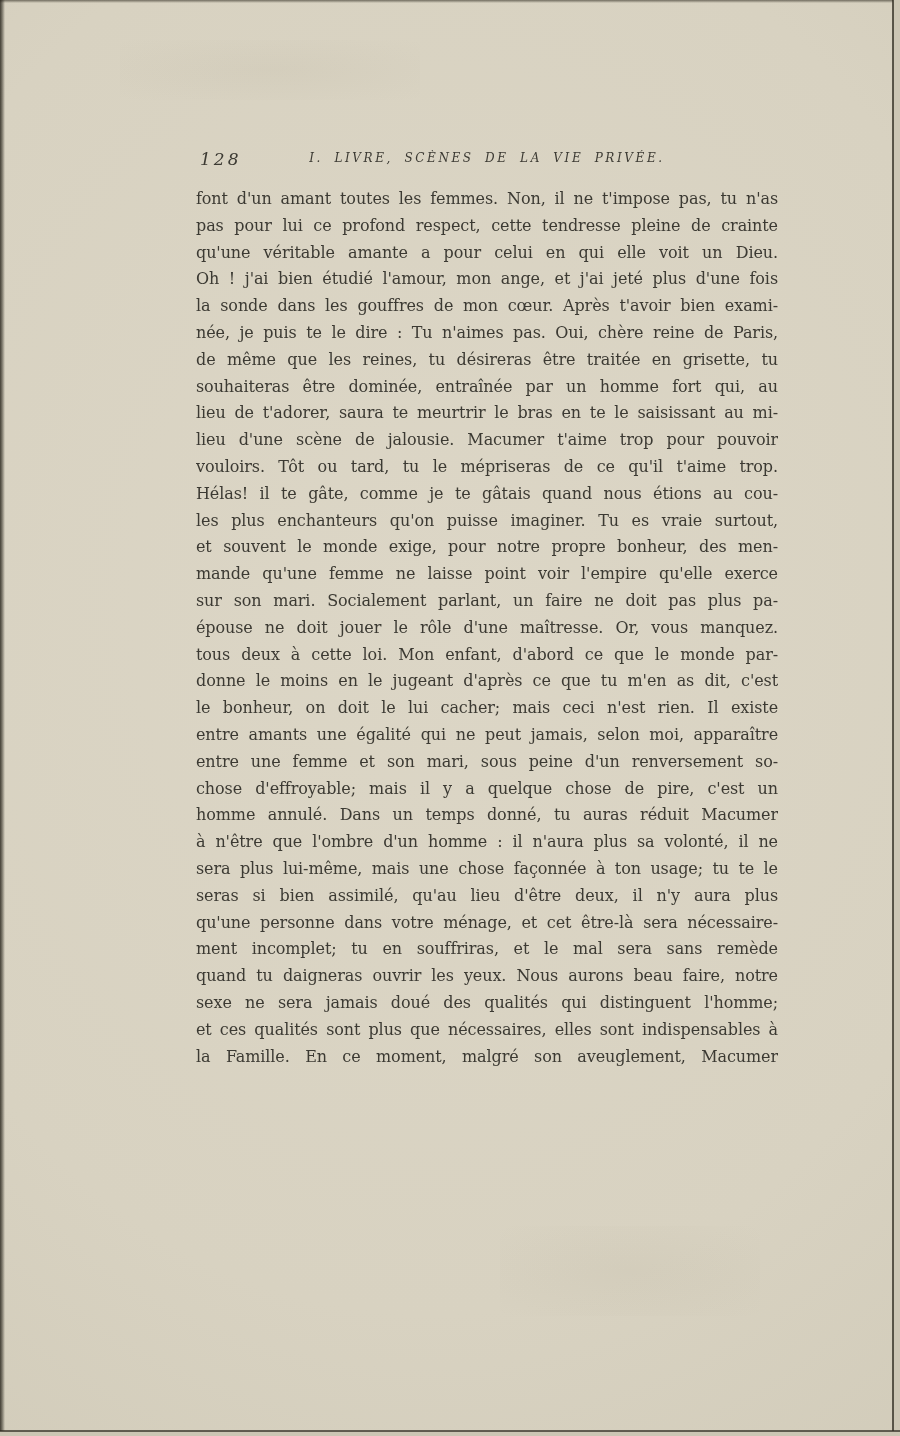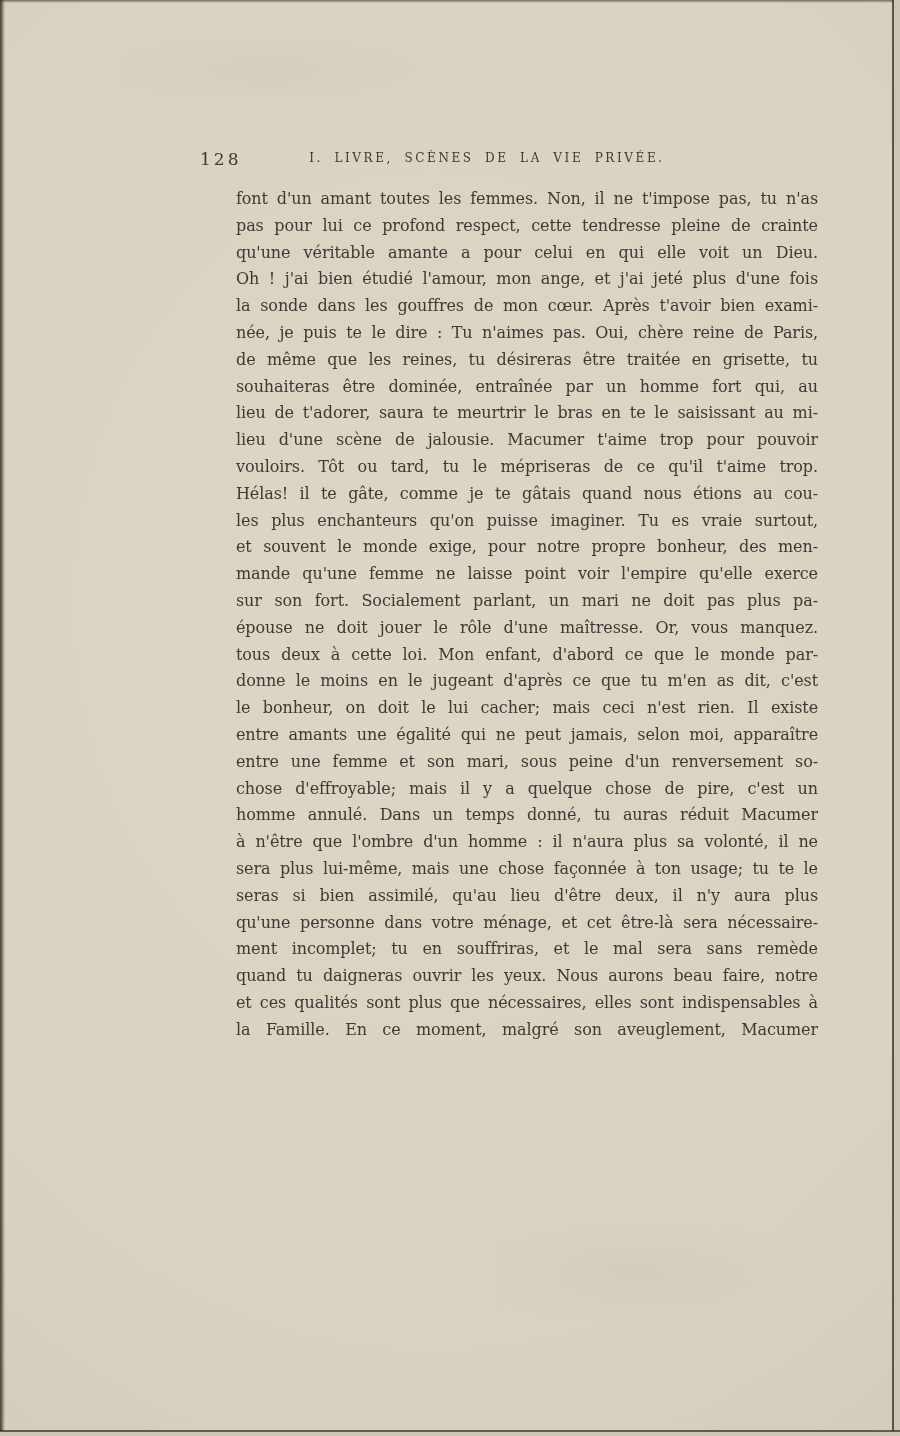--- a/index.html
+++ b/index.html
@@ -42,20 +42,21 @@
     position: absolute; bottom: 4px; left: 0; width: 100%; height: 2px;
     background: rgba(48,44,34,0.7);
   }
   
   .running-header {
     position: absolute;
     top: 149px;
     left: 196px;
     width: 582px;
     height: 22px;
+    font-style: italic;
   }
   .page-number {
     position: absolute;
     left: 4px;
     top: 0;
     font-size: 17px;
     letter-spacing: 3px;
     color: #3c3a33;
   }
   .header-title {
@@ -69,21 +70,20 @@
     word-spacing: 5px;
     color: #3c3a33;
     white-space: nowrap;
   }
   
   .body-text {
     position: absolute;
     top: 186px;
     left: 196px;
     width: 582px;
-    margin-left: 40px;
   }
   .line {
     font-size: 16px;
     letter-spacing: -0.1px;
     line-height: 26.8px;
     height: 26.8px;
     overflow: hidden;
     text-align: justify;
     text-align-last: justify;
     -moz-text-align-last: justify;
@@ -122,35 +122,36 @@
       <div class="line">née, je puis te le dire : Tu n'aimes pas. Oui, chère reine de Paris,</div>
       <div class="line">de même que les reines, tu désireras être traitée en grisette, tu</div>
       <div class="line">souhaiteras être dominée, entraînée par un homme fort qui, au</div>
       <div class="line">lieu de t'adorer, saura te meurtrir le bras en te le saisissant au mi-</div>
       <div class="line">lieu d'une scène de jalousie. Macumer t'aime trop pour pouvoir</div>
       <div class="line">vouloirs. Tôt ou tard, tu le mépriseras de ce qu'il t'aime trop.</div>
       <div class="line">Hélas! il te gâte, comme je te gâtais quand nous étions au cou-</div>
       <div class="line">les plus enchanteurs qu'on puisse imaginer. Tu es vraie surtout,</div>
       <div class="line">et souvent le monde exige, pour notre propre bonheur, des men-</div>
       <div class="line">mande qu'une femme ne laisse point voir l'empire qu'elle exerce</div>
-      <div class="line">sur son fort. Socialement parlant, un mari ne doit pas plus pa-</div>
+      <div class="line">sur son mari. Socialement parlant, un faire ne doit pas plus pa-</div>
       <div class="line">épouse ne doit jouer le rôle d'une maîtresse. Or, vous manquez.</div>
       <div class="line">tous deux à cette loi. Mon enfant, d'abord ce que le monde par-</div>
       <div class="line">donne le moins en le jugeant d'après ce que tu m'en as dit, c'est</div>
       <div class="line">le bonheur, on doit le lui cacher; mais ceci n'est rien. Il existe</div>
       <div class="line">entre amants une égalité qui ne peut jamais, selon moi, apparaître</div>
       <div class="line">entre une femme et son mari, sous peine d'un renversement so-</div>
       <div class="line">chose d'effroyable; mais il y a quelque chose de pire, c'est un</div>
       <div class="line">homme annulé. Dans un temps donné, tu auras réduit Macumer</div>
       <div class="line">à n'être que l'ombre d'un homme : il n'aura plus sa volonté, il ne</div>
       <div class="line">sera plus lui-même, mais une chose façonnée à ton usage; tu te le</div>
       <div class="line">seras si bien assimilé, qu'au lieu d'être deux, il n'y aura plus</div>
       <div class="line">qu'une personne dans votre ménage, et cet être-là sera nécessaire-</div>
       <div class="line">ment incomplet; tu en souffriras, et le mal sera sans remède</div>
       <div class="line">quand tu daigneras ouvrir les yeux. Nous aurons beau faire, notre</div>
+      <div class="line">sexe ne sera jamais doué des qualités qui distinguent l'homme;</div>
       <div class="line">et ces qualités sont plus que nécessaires, elles sont indispensables à</div>
       <div class="line">la Famille. En ce moment, malgré son aveuglement, Macumer</div>
     </div>
 
   <div class="edge-top"></div>
   <div class="edge-left"></div>
   <div class="edge-right-outer"></div>
   <div class="edge-right-line"></div>
   <div class="edge-bottom-outer"></div>
   <div class="edge-bottom-line"></div>

